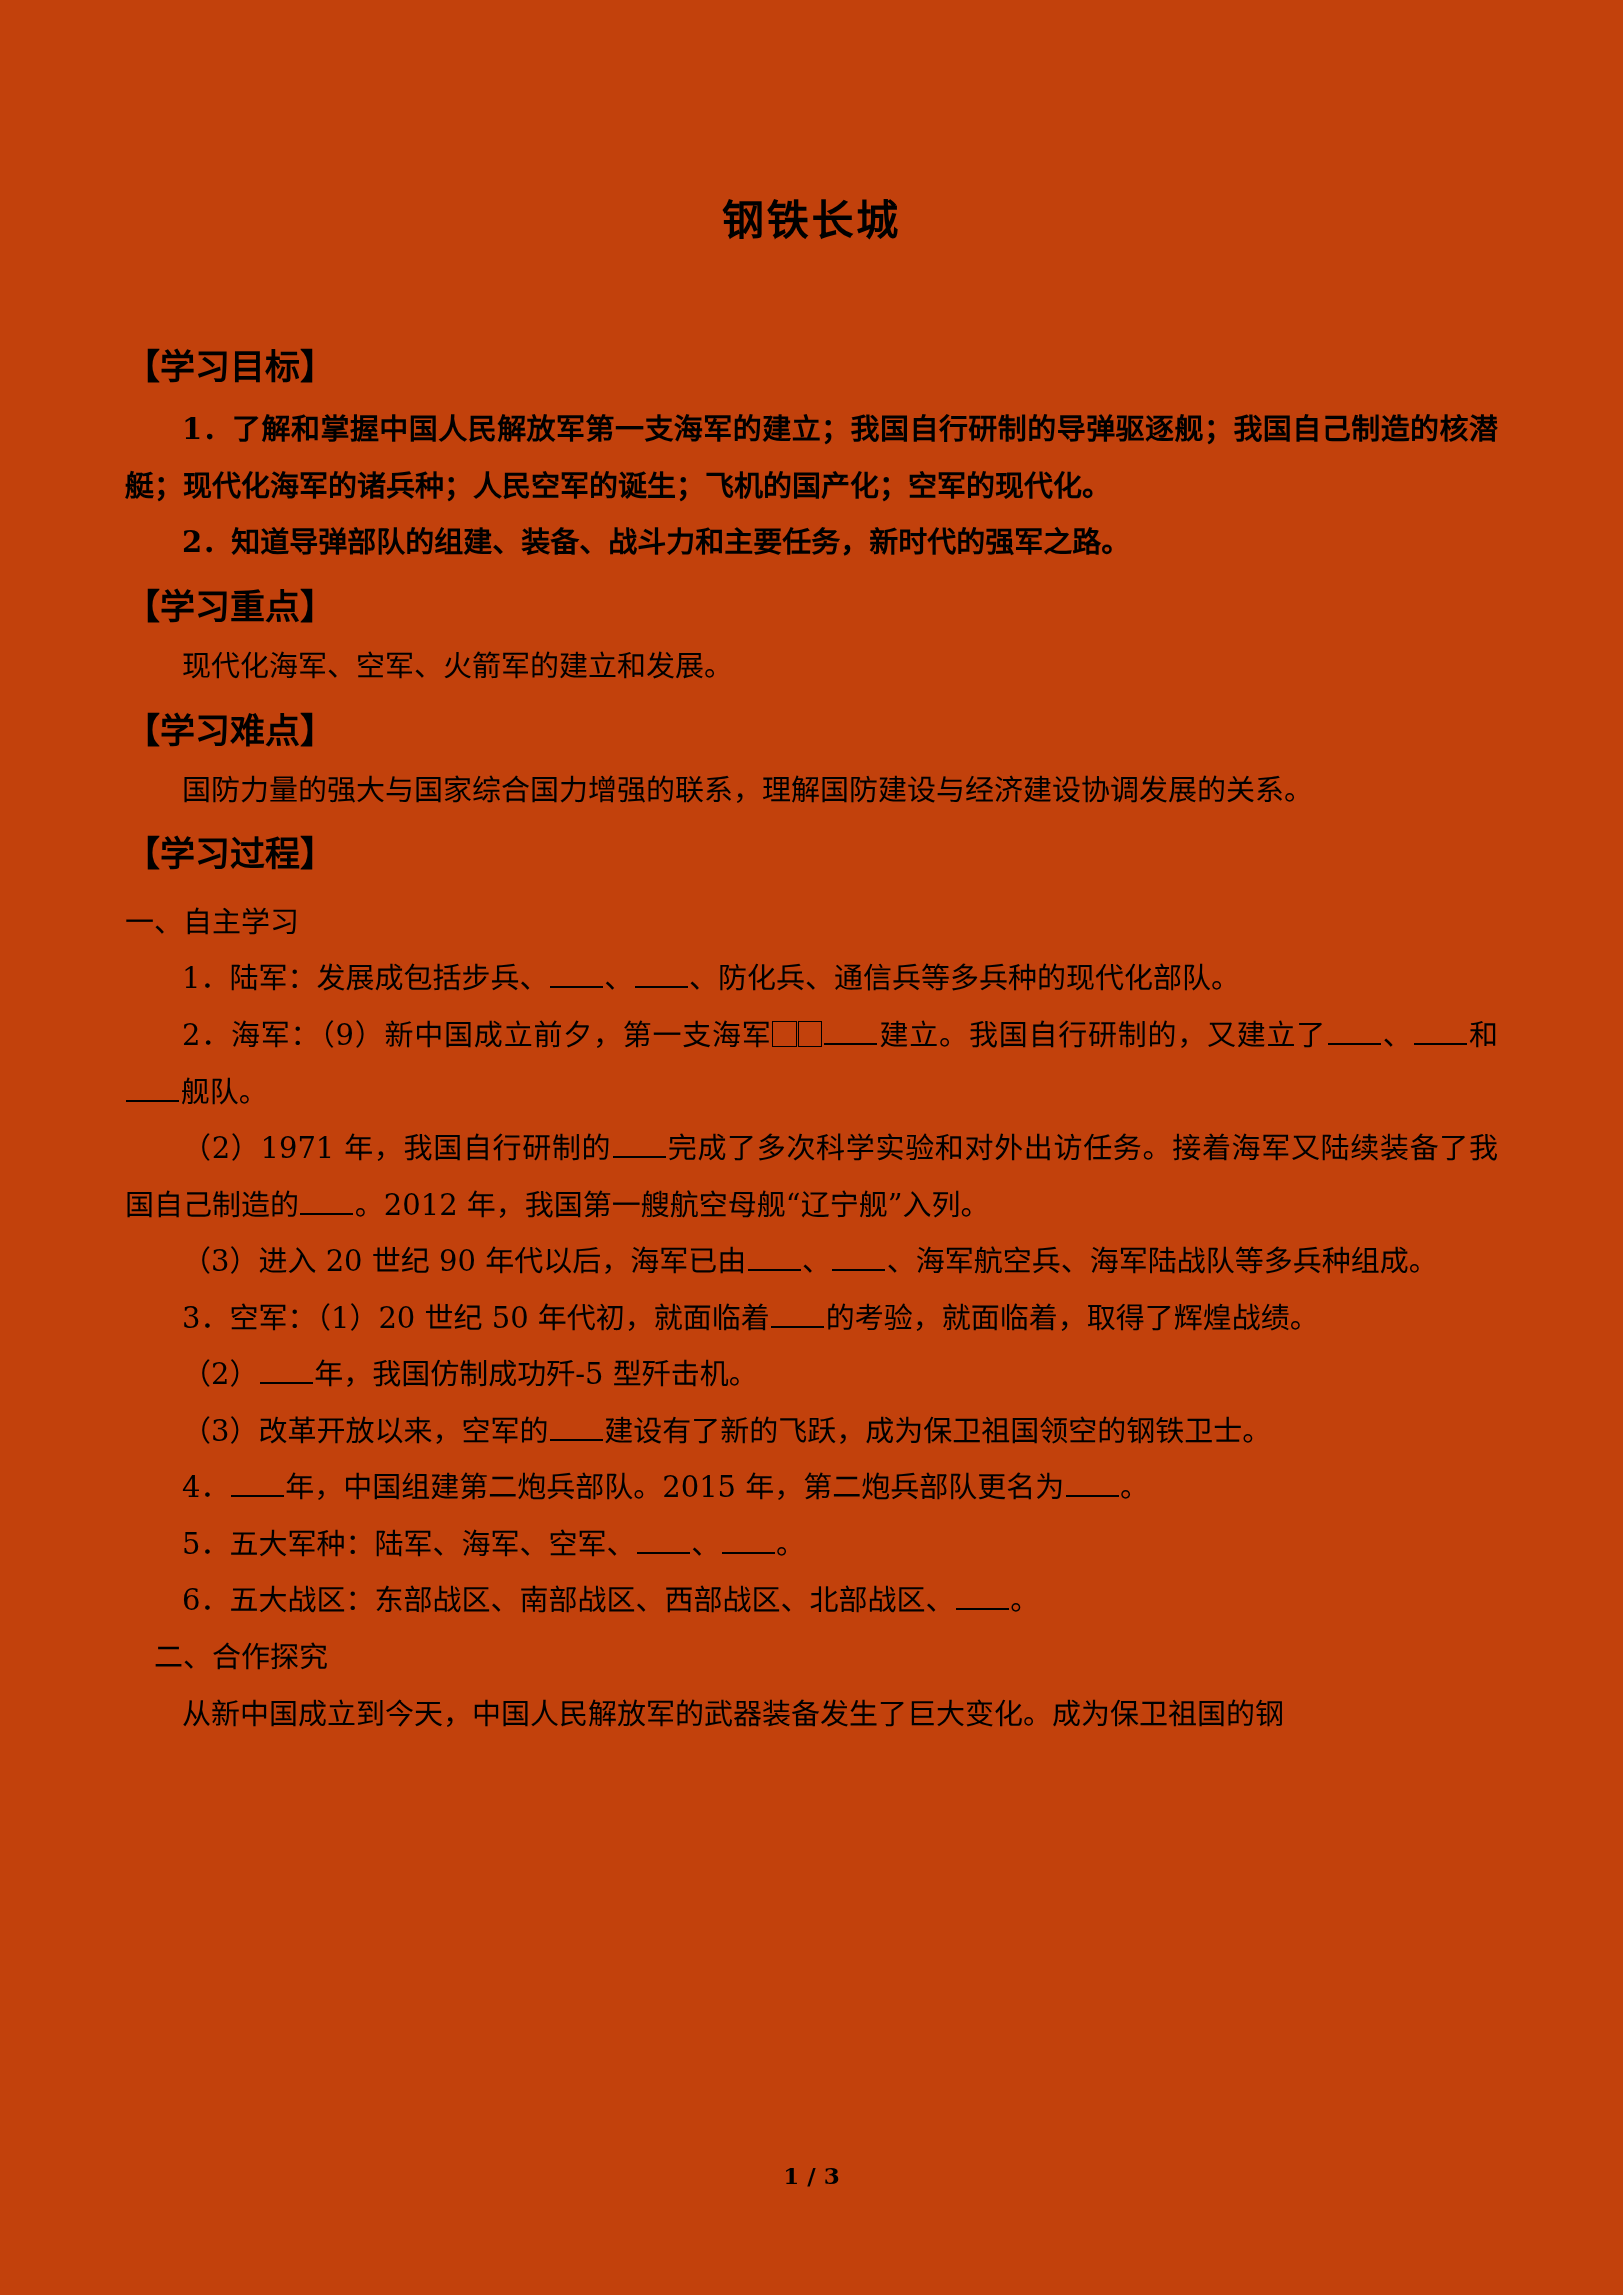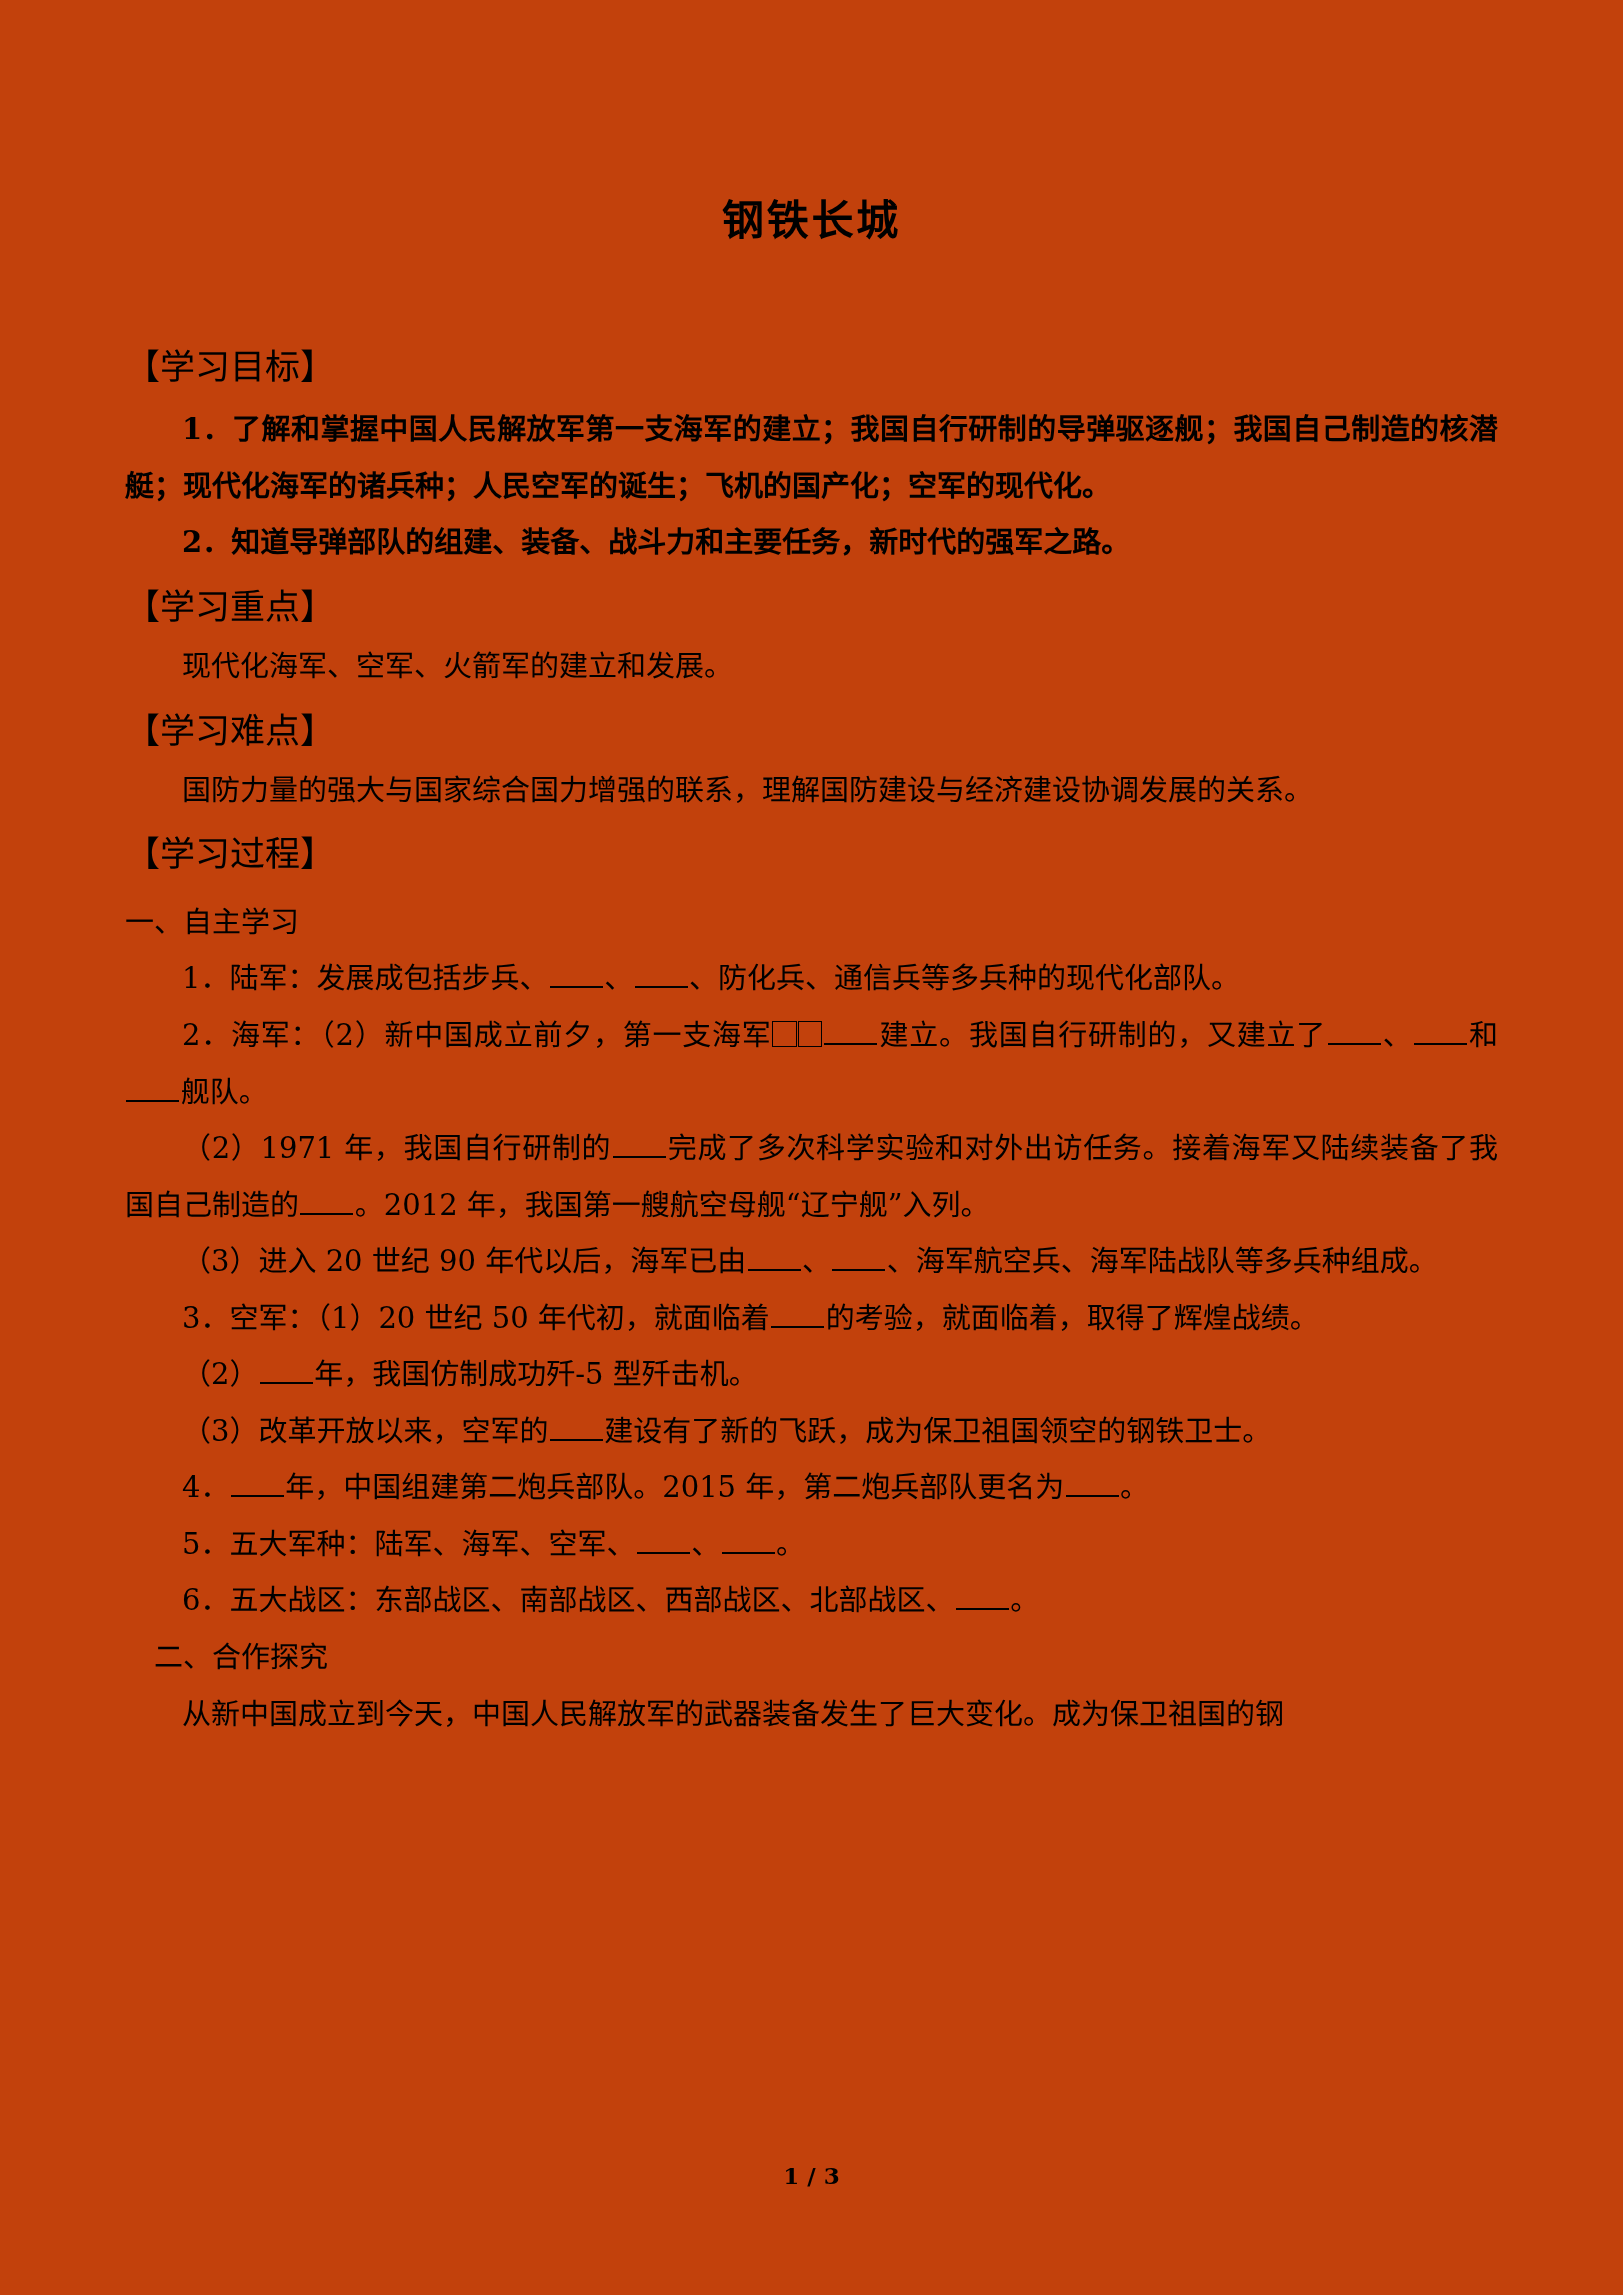--- a/index.html
+++ b/index.html
@@ -27,21 +27,21 @@
     font-size: 42px;
     font-weight: bold;
     letter-spacing: 2.7px;
     margin: 0;
     padding-top: 196px;
     line-height: 1.2;
     font-family: "DejaVu Serif", "Liberation Serif", serif;
   }
   .section-head {
     font-size: 35px;
-    font-weight: normal;
+    font-weight: bold;
     margin: 0;
     line-height: 1.22;
     letter-spacing: 0px;
     font-family: "DejaVu Serif", "Liberation Serif", serif;
   }
   .head-goal   { padding-top: 100px; }
   .head-key    { padding-top: 15px; }
   .head-hard   { padding-top: 15px; }
   .head-proc   { padding-top: 15px; }
 
@@ -112,21 +112,21 @@
   <h2 class="section-head head-hard">【学习难点】</h2>
   <div class="pad-hard-body">
     <p class="para indent">国防力量的强大与国家综合国力增强的联系，理解国防建设与经济建设协调发展的关系。</p>
   </div>
 
   <h2 class="section-head head-proc">【学习过程】</h2>
   <div class="pad-proc-body">
     <p class="para">一、自主学习</p>
     <div id="process-items">
         <p class="para indent"><span>1．</span><span>陆军：发展成包括步兵、</span><span class="blank"></span><span>、</span><span class="blank"></span><span>、防化兵、通信兵等多兵种的现代化部队。</span></p>
-        <p class="para indent"><span>2．</span><span>海军：（2）新中国成立前夕，第一支海军</span><span class="tofu"></span><span class="tofu"></span><span class="blank"></span><span>建立。我国自行研制的，又建立了</span><span class="blank"></span><span>、</span><span class="blank"></span><span>和</span><span class="blank"></span><span>舰队。</span></p>
+        <p class="para indent"><span>2．</span><span>海军：（9）新中国成立前夕，第一支海军</span><span class="tofu"></span><span class="tofu"></span><span class="blank"></span><span>建立。我国自行研制的，又建立了</span><span class="blank"></span><span>、</span><span class="blank"></span><span>和</span><span class="blank"></span><span>舰队。</span></p>
         <p class="para indent"><span>（2）1971 年，我国自行研制的</span><span class="blank"></span><span>完成了多次科学实验和对外出访任务。接着海军又陆续装备了我国自己制造的</span><span class="blank"></span><span>。2012 年，我国第一艘航空母舰“辽宁舰”入列。</span></p>
         <p class="para indent"><span>（3）进入 20 世纪 90 年代以后，海军已由</span><span class="blank"></span><span>、</span><span class="blank"></span><span>、海军航空兵、海军陆战队等多兵种组成。</span></p>
         <p class="para indent"><span>3．</span><span>空军：（1）20 世纪 50 年代初，就面临着</span><span class="blank"></span><span>的考验，就面临着，取得了辉煌战绩。</span></p>
         <p class="para indent"><span>（2）</span><span class="blank"></span><span>年，我国仿制成功歼-5 型歼击机。</span></p>
         <p class="para indent"><span>（3）改革开放以来，空军的</span><span class="blank"></span><span>建设有了新的飞跃，成为保卫祖国领空的钢铁卫士。</span></p>
         <p class="para indent"><span>4．</span><span class="blank"></span><span>年，中国组建第二炮兵部队。2015 年，第二炮兵部队更名为</span><span class="blank"></span><span>。</span></p>
         <p class="para indent"><span>5．</span><span>五大军种：陆军、海军、空军、</span><span class="blank"></span><span>、</span><span class="blank"></span><span>。</span></p>
         <p class="para indent"><span>6．</span><span>五大战区：东部战区、南部战区、西部战区、北部战区、</span><span class="blank"></span><span>。</span></p>
       </div>
     <p class="para indent-sm">二、合作探究</p>

